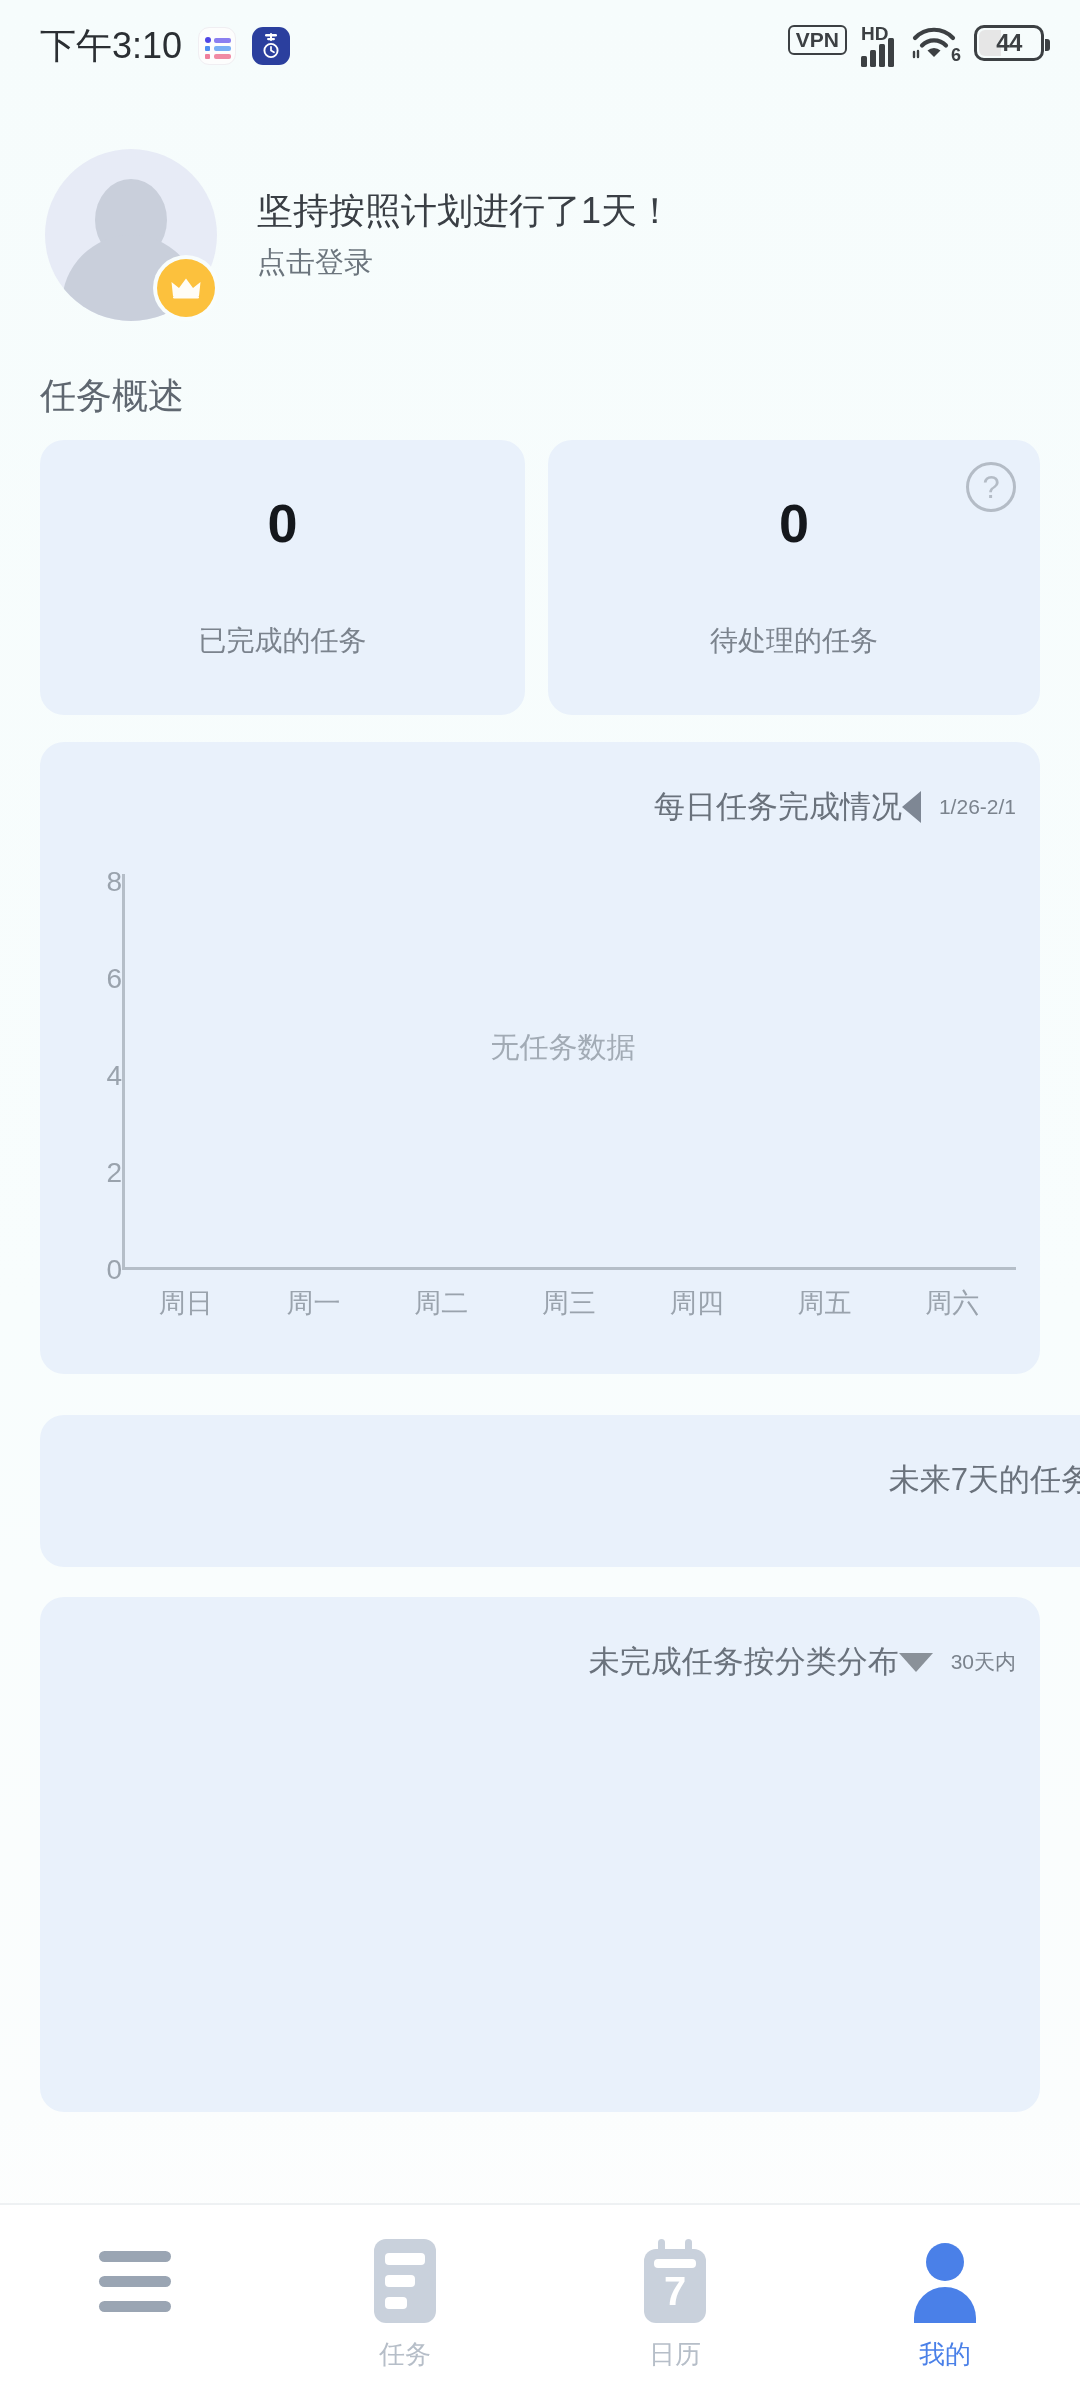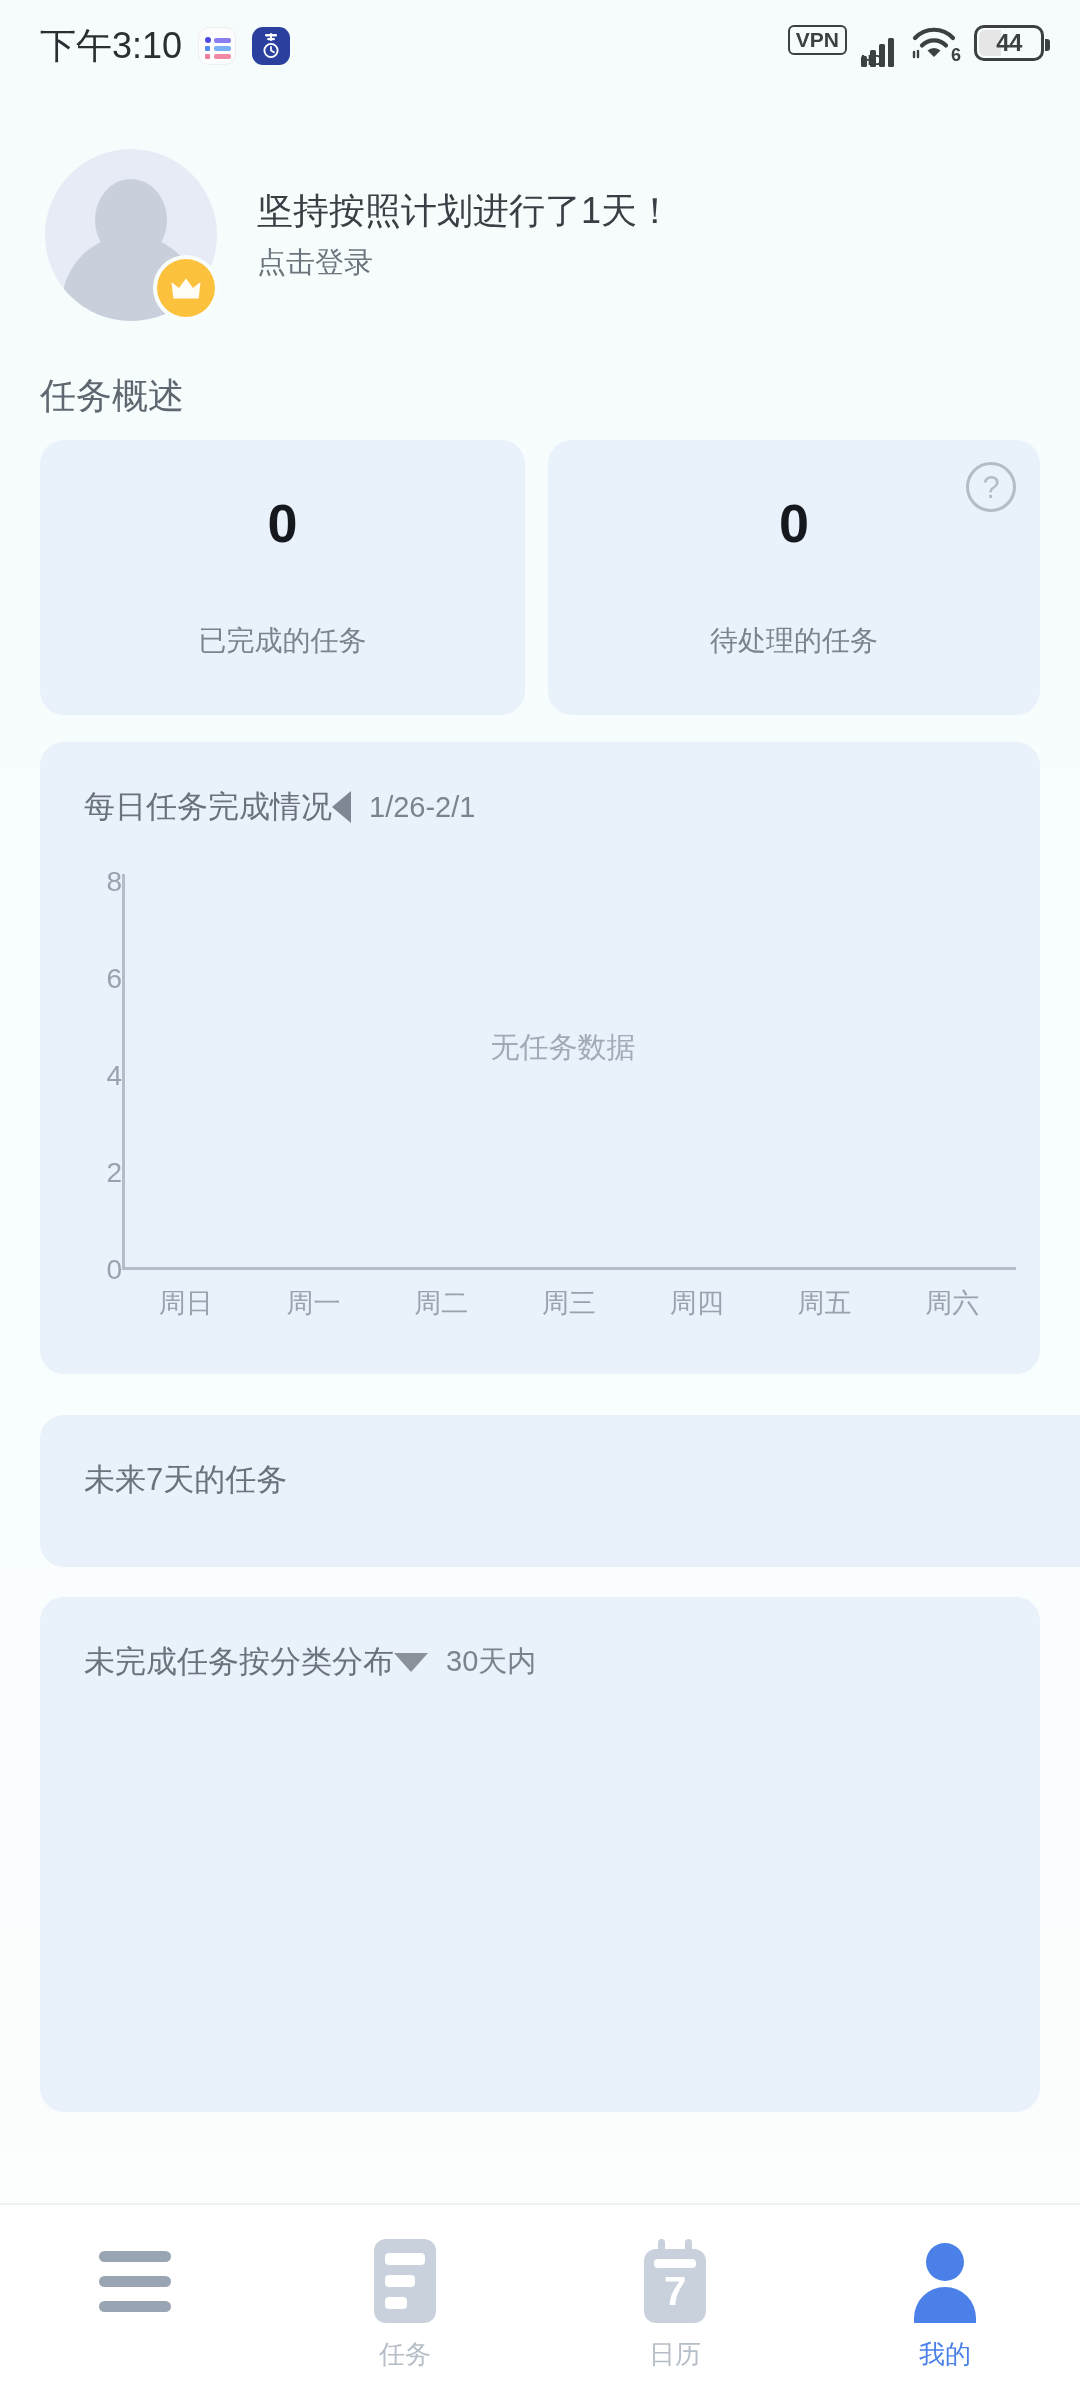--- a/index.html
+++ b/index.html
@@ -35,21 +35,21 @@
   .notif-todo .l3 { left:15px; top:26px; width:17px; height:5px; background:#f08aa4; }
   .notif-timer { background:#2b3f9e; display:flex; align-items:center; justify-content:center; }
   .notif-timer svg { display:block; }
 
   .sb-right { display:flex; align-items:flex-start; gap:14px; }
   .vpn-box {
     border:2.5px solid #3c4043; border-radius:6px;
     padding:1px 6px; font-size:21px; font-weight:700; color:#3c4043; line-height:1.15;
   }
   .sig-wrap { position:relative; display:flex; align-items:flex-end; height:42px; }
-  .sig-hd { position:absolute; top:-2px; left:0; font-size:15px; font-weight:700; color:#3c4043;margin-top:28px; }
+  .sig-hd { position:absolute; top:-2px; left:0; font-size:19px; font-weight:700; color:#3c4043; }
   .sig-bars { display:flex; align-items:flex-end; gap:3px; margin-top:18px; }
   .sig-bars b { display:block; width:6px; background:#3c4043; border-radius:1.5px; }
   .wifi-wrap { position:relative; width:52px; height:42px; }
   .wifi-wrap svg { position:absolute; top:2px; left:4px; }
   .wifi-six { position:absolute; right:-1px; bottom:1px; font-size:18px; font-weight:700; color:#3c4043; }
   .batt {
     position:relative; width:70px; height:36px; border:3px solid #3c4043; border-radius:10px;
     display:flex; align-items:center; justify-content:center;
   }
   .batt::after {
@@ -108,34 +108,34 @@
   .help-icon {
     position:absolute; right:24px; top:22px; width:50px; height:50px;
     border:3px solid #b4bcc6; border-radius:50%;
     display:flex; align-items:center; justify-content:center;
     font-size:31px; color:#b4bcc6; font-weight:400; line-height:1;
   }
 
   
   #card-chart { left:40px; top:742px; width:1000px; height:632px; }
   .card-head {
-    position:absolute; left:44px; right:40px; top:44px;
-    display:flex; align-items:center; justify-content:flex-start;
+    position:absolute; left:44px; right:24px; top:44px;
+    display:flex; align-items:center; justify-content:flex-end;
   }
   .card-head-title { font-size:31px; color:#6a727c; font-weight:400; }
   .card-head-right { display:flex; align-items:center; gap:18px; }
   .arrow-left {
     width:0; height:0; border-top:16px solid transparent; border-bottom:16px solid transparent;
     border-right:19px solid #7e8794;
   }
   .arrow-down {
     width:0; height:0; border-left:17px solid transparent; border-right:17px solid transparent;
     border-top:19px solid #8a9199;
   }
-  .card-head-value { font-size:29px; color:#7b838d; font-weight:400; }
+  .card-head-value { font-size:21px; color:#7b838d; font-weight:400; }
 
   
   #plot { position:absolute; left:44px; top:140px; width:920px; height:440px; }
   .y-label {
     position:absolute; right:calc(100% - 38px); text-align:right; width:34px;
     font-size:28px; color:#9aa3ad; transform:translateY(-50%); font-weight:400;
   }
   .axis-y { position:absolute; left:38px; top:-8px; bottom:52px; width:3px; background:#b5bec8; }
   .axis-x { position:absolute; left:38px; right:-12px; bottom:52px; height:3px; background:#b5bec8; }
   .x-labels {

